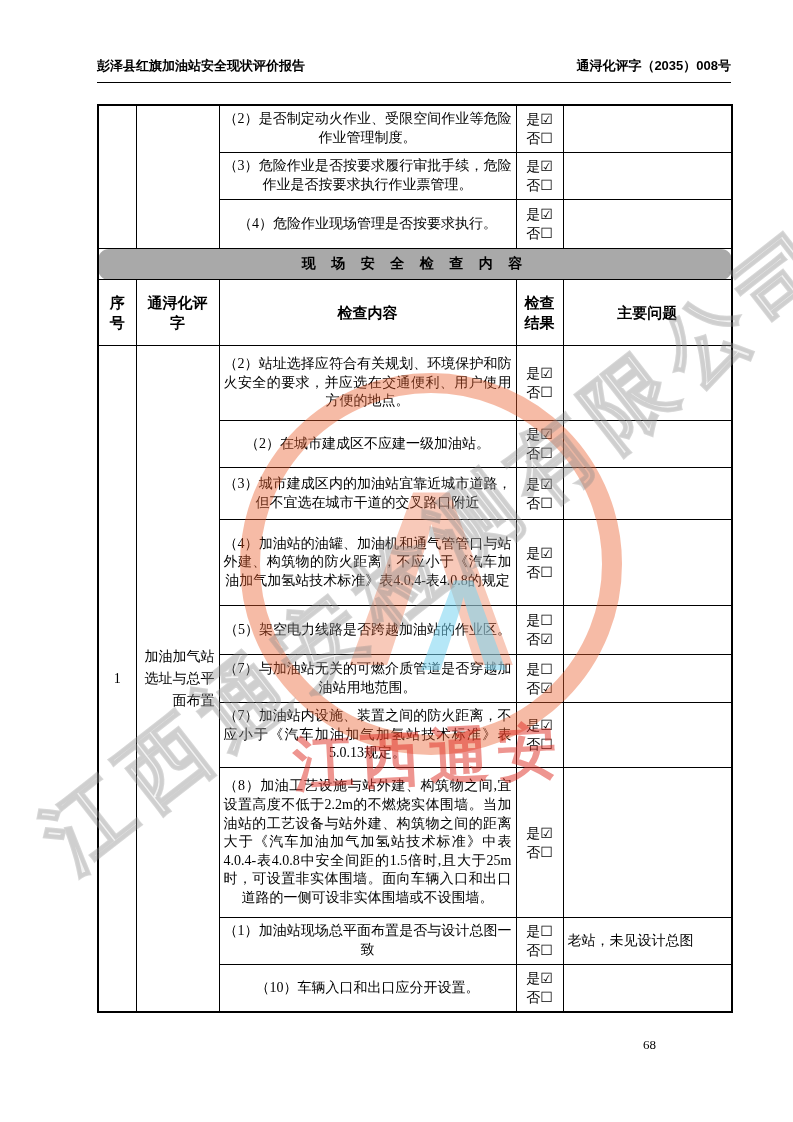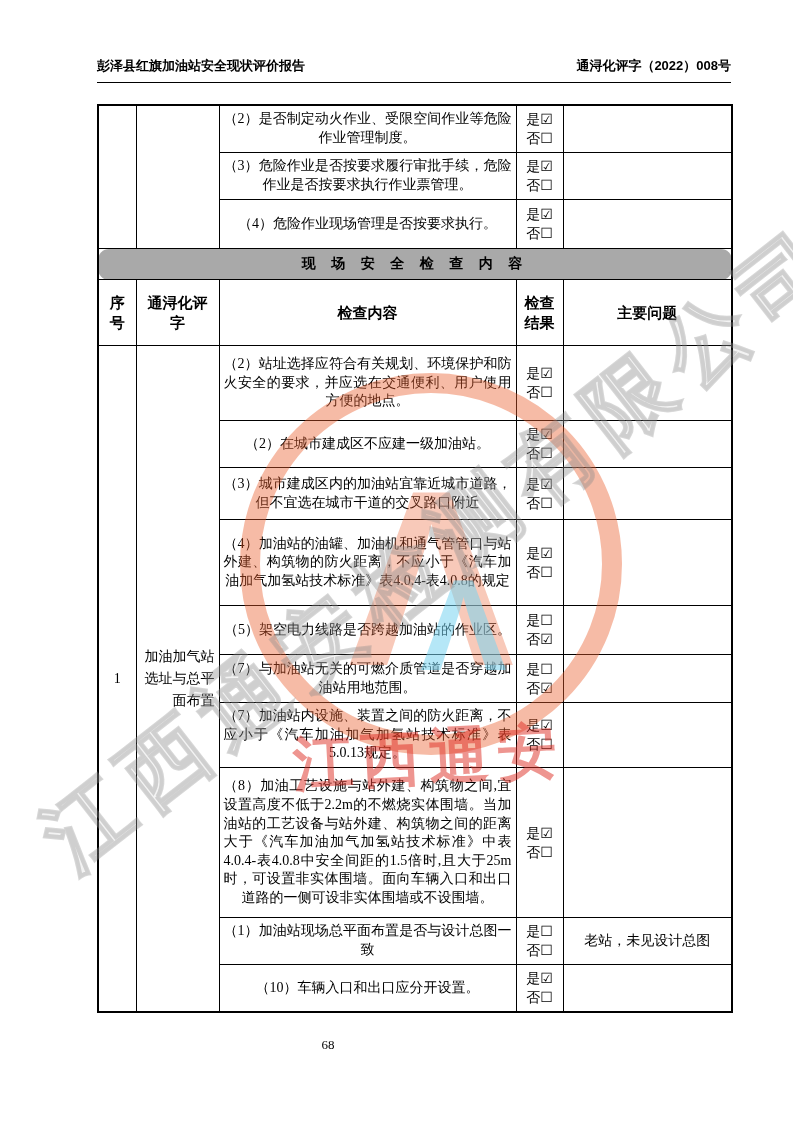--- a/index.html
+++ b/index.html
@@ -29,38 +29,38 @@
     border:2px solid #000;
     font-size:14px;
   }
   .main-table td{border:1px solid #000;vertical-align:middle;padding:4px;}
   .c-content{
     padding:1px 7px;
     text-align:justify;text-align-last:center;
     line-height:18.6px;
   }
   .c-result{text-align:center;line-height:19px;padding:0 2px;}
-  .c-problem{text-align:center;padding:0 4px;}
+  .c-problem{padding:0 4px;}
   .c-index{text-align:center;font-size:14px;}
   .c-project{text-align:right;padding:0 6px;line-height:22px;}
   .banner-row td{
     background:#a9a9a9;
     text-align:center;font-weight:bold;
     letter-spacing:6px;font-size:14px;
     height:22px;
     border-radius:11px;
   }
   .header-row td{
     text-align:center;font-weight:bold;font-size:15px;line-height:20px;
     padding:0 4px;
   }
   
   .page-number{
     position:absolute;left:0;top:1037px;width:656px;
-    text-align:center;font-size:13px;
+    text-align:right;font-size:13px;
   }
   
   .wm-layer{position:absolute;inset:0;pointer-events:none;}
   .wm-diagonal{
     position:absolute;left:55px;top:792px;
     transform:rotate(-38deg);transform-origin:0 50%;
     white-space:nowrap;
     font-family:"Liberation Sans", sans-serif;
     font-weight:bold;font-size:86px;letter-spacing:12px;
     color:rgba(140,140,140,0.10);
@@ -93,21 +93,21 @@
     white-space:nowrap;
   }
 </style>
 </head>
 <body>
 
 <div class="page">
 
   <div class="doc-header">
     <span>彭泽县红旗加油站安全现状评价报告</span>
-    <span>通浔化评字（2022）008号</span>
+    <span>通浔化评字（2035）008号</span>
   </div>
 
   <table class="main-table">
     <colgroup>
       <col style="width:38px">
         <col style="width:83px">
         <col style="width:297px">
         <col style="width:47px">
         <col style="width:169px">
     </colgroup>

